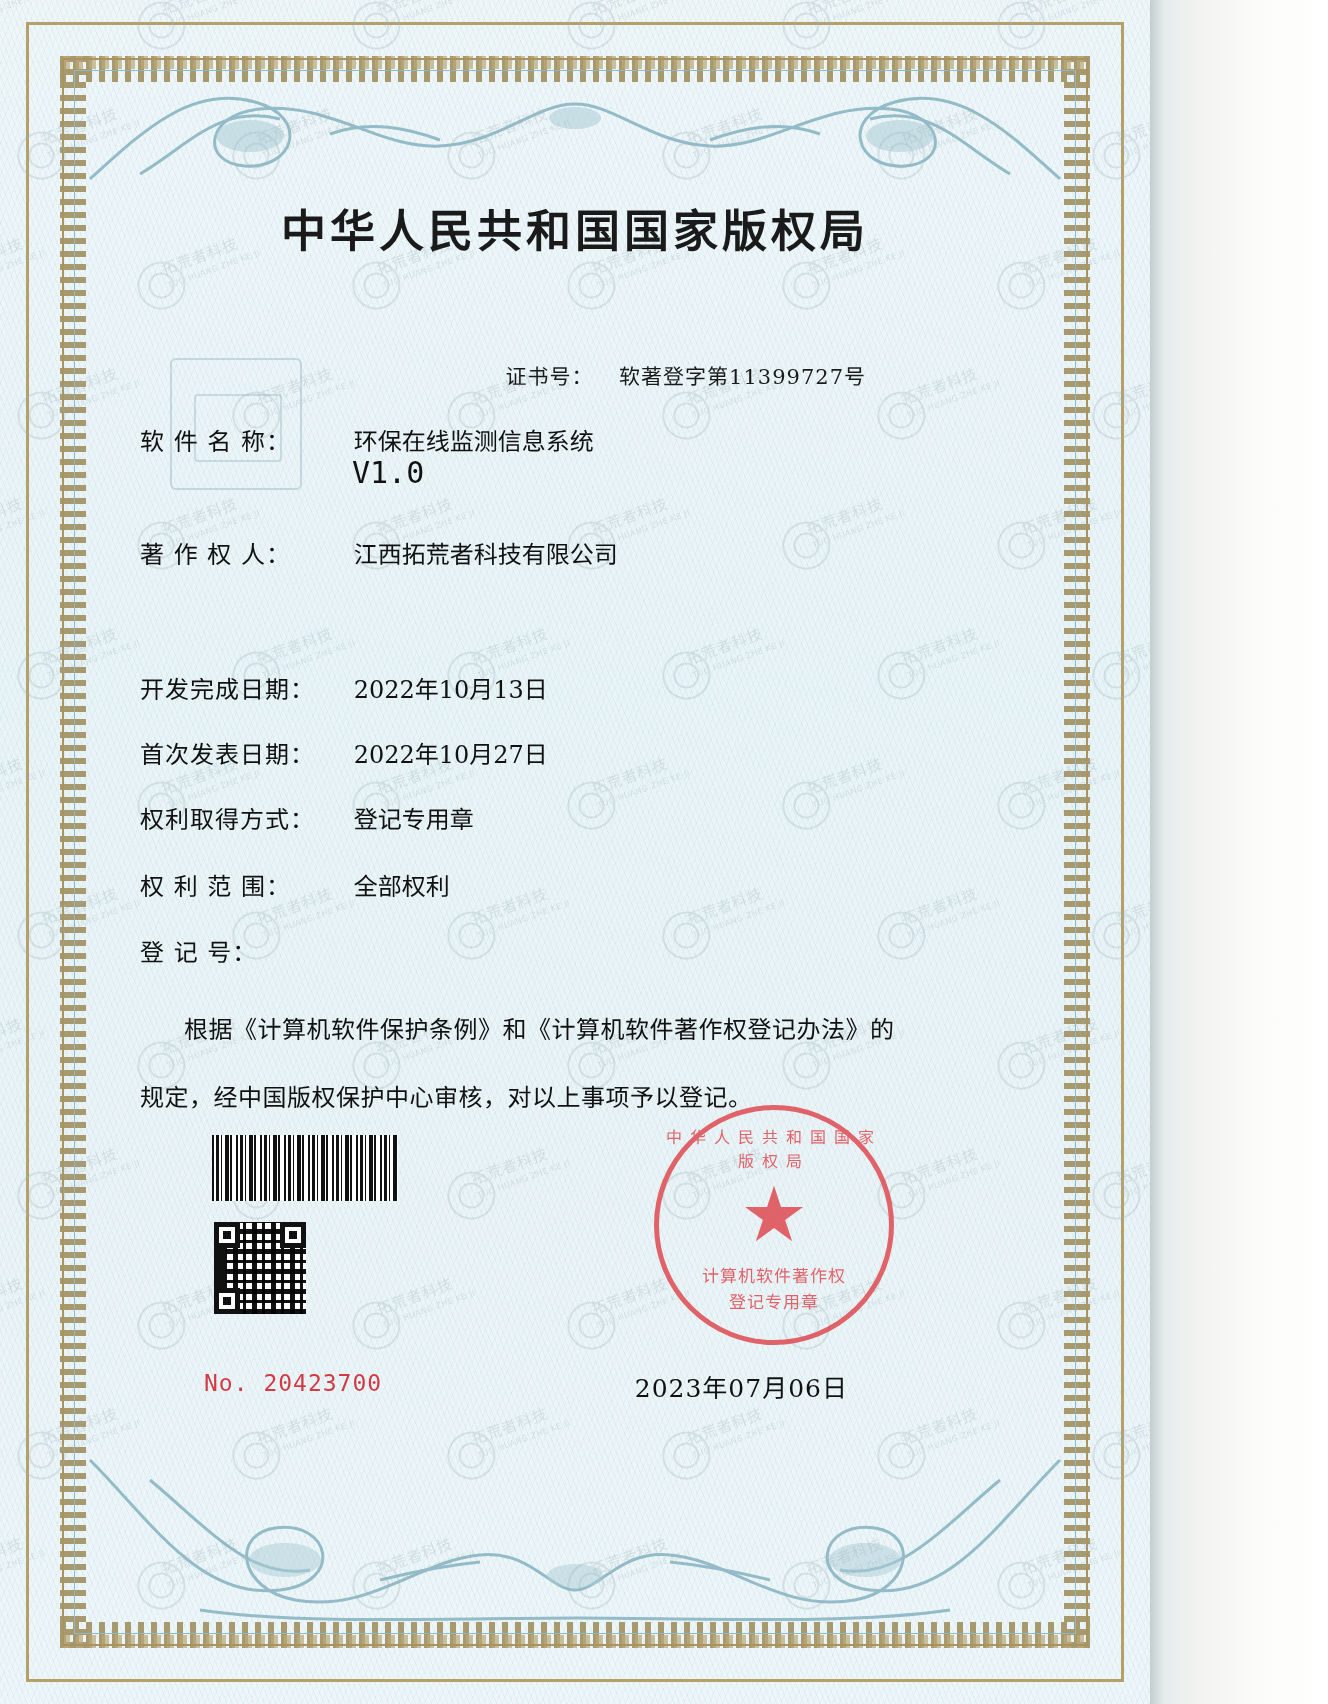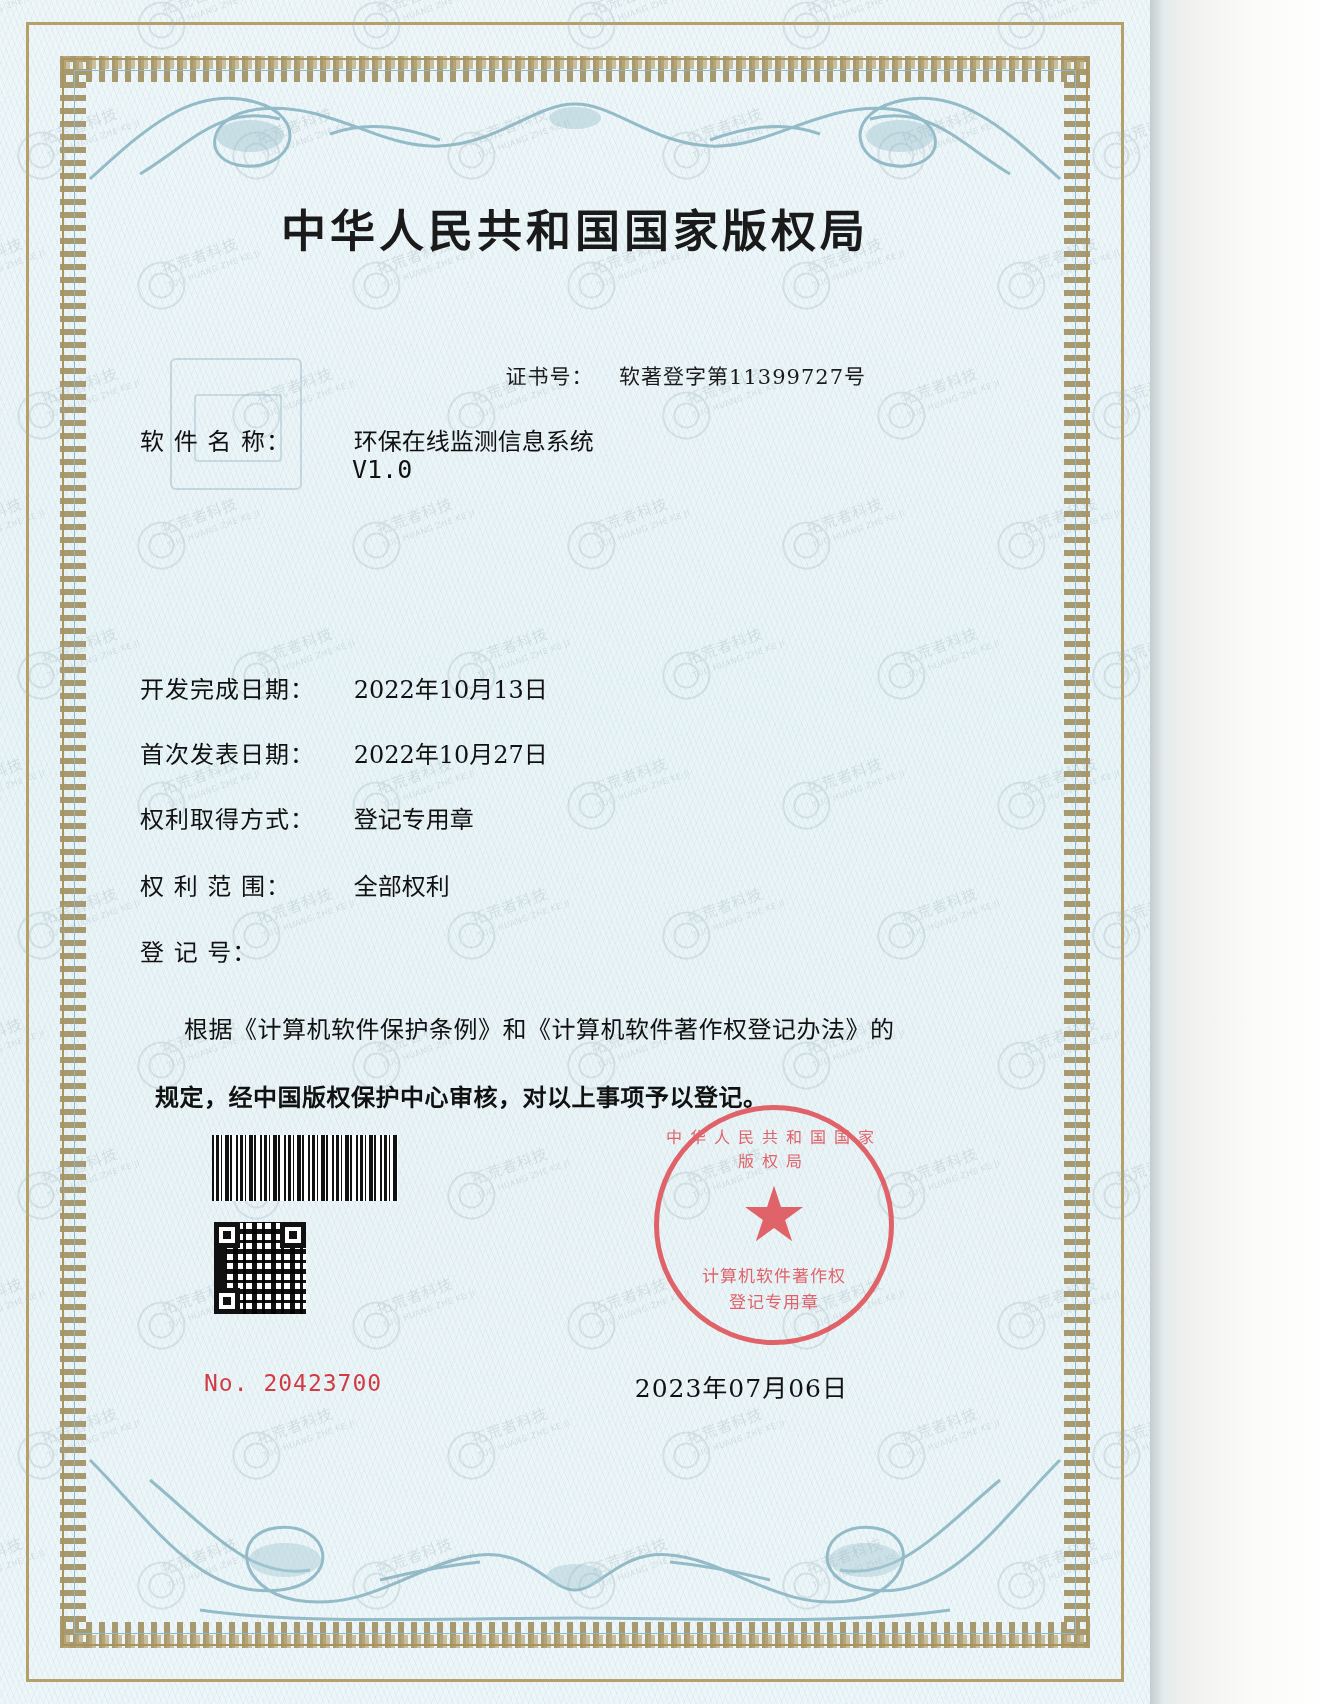--- a/index.html
+++ b/index.html
@@ -209,42 +209,42 @@
     display: inline-block;
     margin-left: 6px;
   }
 
   #row-software-name { top: 352px; }
   #software-name-label { width: 200px; }
   #software-version {
     position: absolute;
     left: 278px; top: 385px;
     font-family: "DejaVu Sans Mono", "Liberation Mono", monospace;
-    font-size: 25px;
+    font-size: 30px;
     color: #111;
   }
   #row-copyright-owner { top: 465px; }
   #row-dev-date { top: 600px; }
   #row-publish-date { top: 665px; }
   #row-right-method { top: 730px; }
   #row-right-scope { top: 797px; }
   #row-reg-no { top: 863px; }
 
   .lbl-w200 { width: 200px; display:inline-block; }
 
   #statement-line1, #statement-line2 {
     position: absolute;
     left: 110px;
     font-size: 24px;
     color: #111;
     letter-spacing: 0.5px;
     white-space: nowrap;
   }
   #statement-line1 { top: 940px; }
-  #statement-line2 { top: 1008px; left: 81px; font-weight: bold; }
+  #statement-line2 { top: 1008px; left: 66px; }
 
   
   #barcode {
     position: absolute;
     left: 138px; top: 1065px;
     width: 186px; height: 66px;
     background: repeating-linear-gradient(90deg,
       #111 0 2px, #fff 2px 4px, #111 4px 7px, #fff 7px 9px,
       #111 9px 10px, #fff 10px 13px, #111 13px 17px, #fff 17px 18px,
       #111 18px 20px, #fff 20px 24px);
@@ -794,20 +794,24 @@
       <span class="label">证书号：</span>
       <span class="value">软著登字第11399727号</span>
     </div>
 
     <div class="field-row" id="row-software-name">
       <span class="field-label lbl-w200" id="software-name-label">软 件 名 称：</span>
       <span class="field-value">环保在线监测信息系统</span>
     </div>
     <div id="software-version">V1.0</div>
 
+    <div class="field-row" id="row-copyright-owner">
+      <span class="field-label lbl-w200">著 作 权 人：</span>
+      <span class="field-value">江西拓荒者科技有限公司</span>
+    </div>
 
     <div class="field-row" id="row-dev-date">
       <span class="field-label lbl-w200">开发完成日期：</span>
       <span class="field-value">2022年10月13日</span>
     </div>
 
     <div class="field-row" id="row-publish-date">
       <span class="field-label lbl-w200">首次发表日期：</span>
       <span class="field-value">2022年10月27日</span>
     </div>

